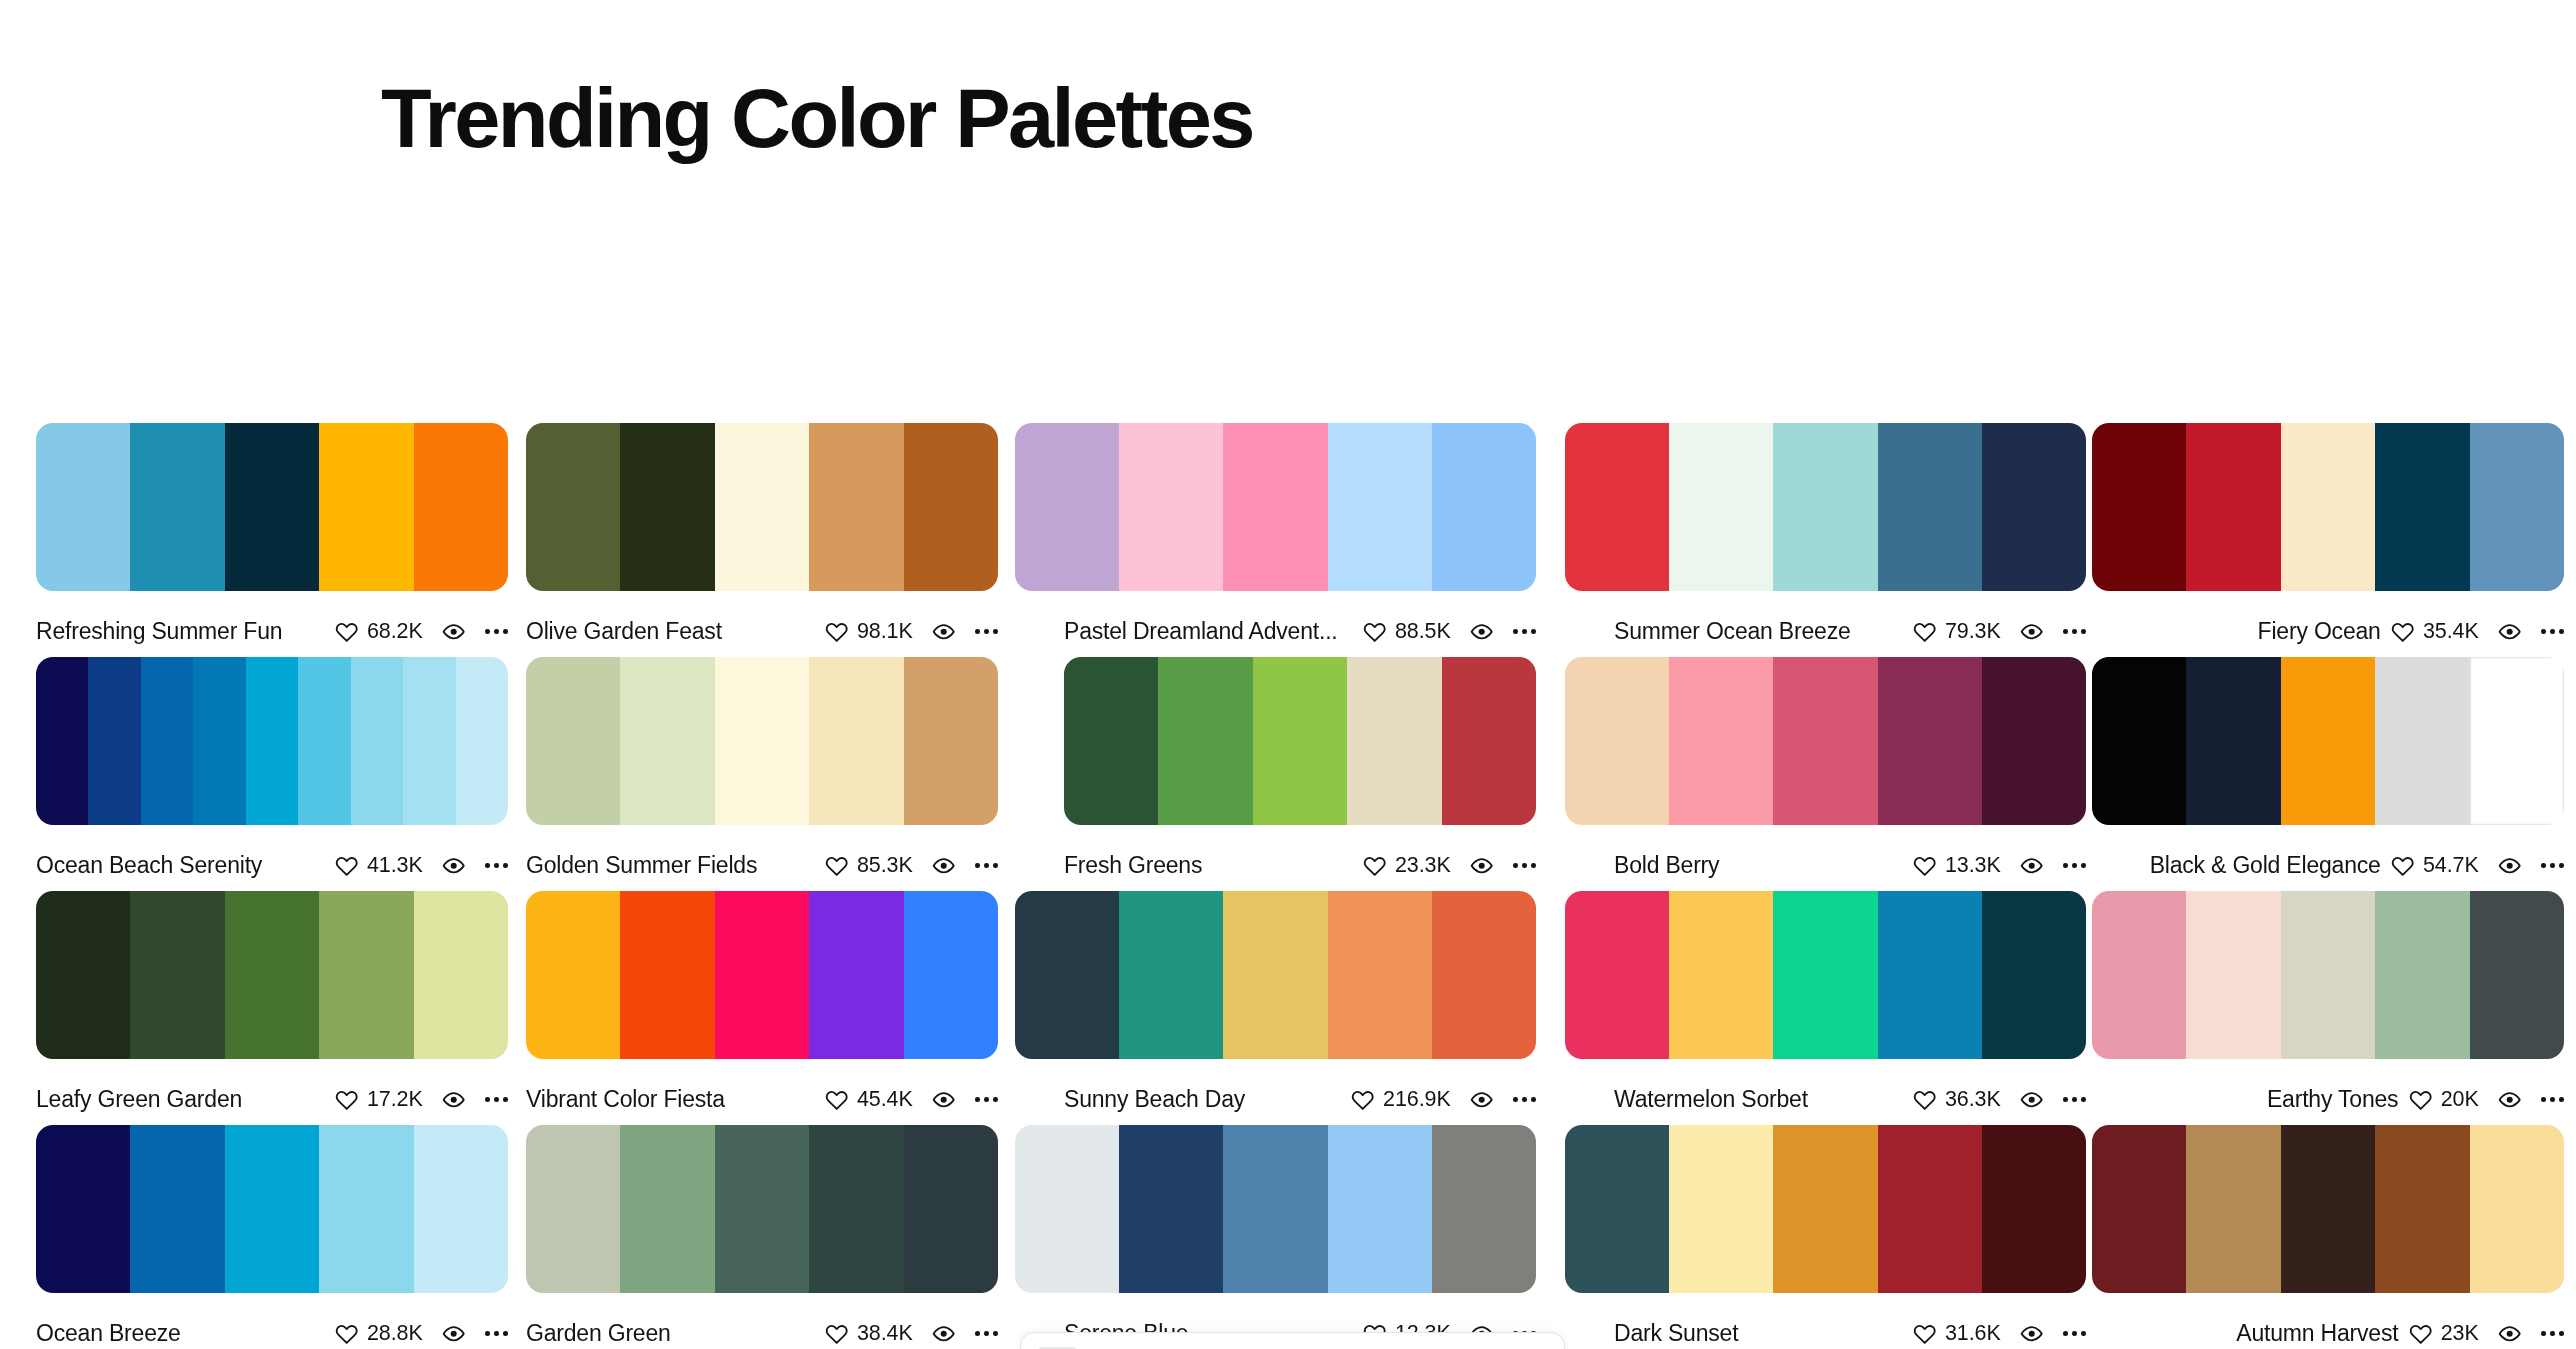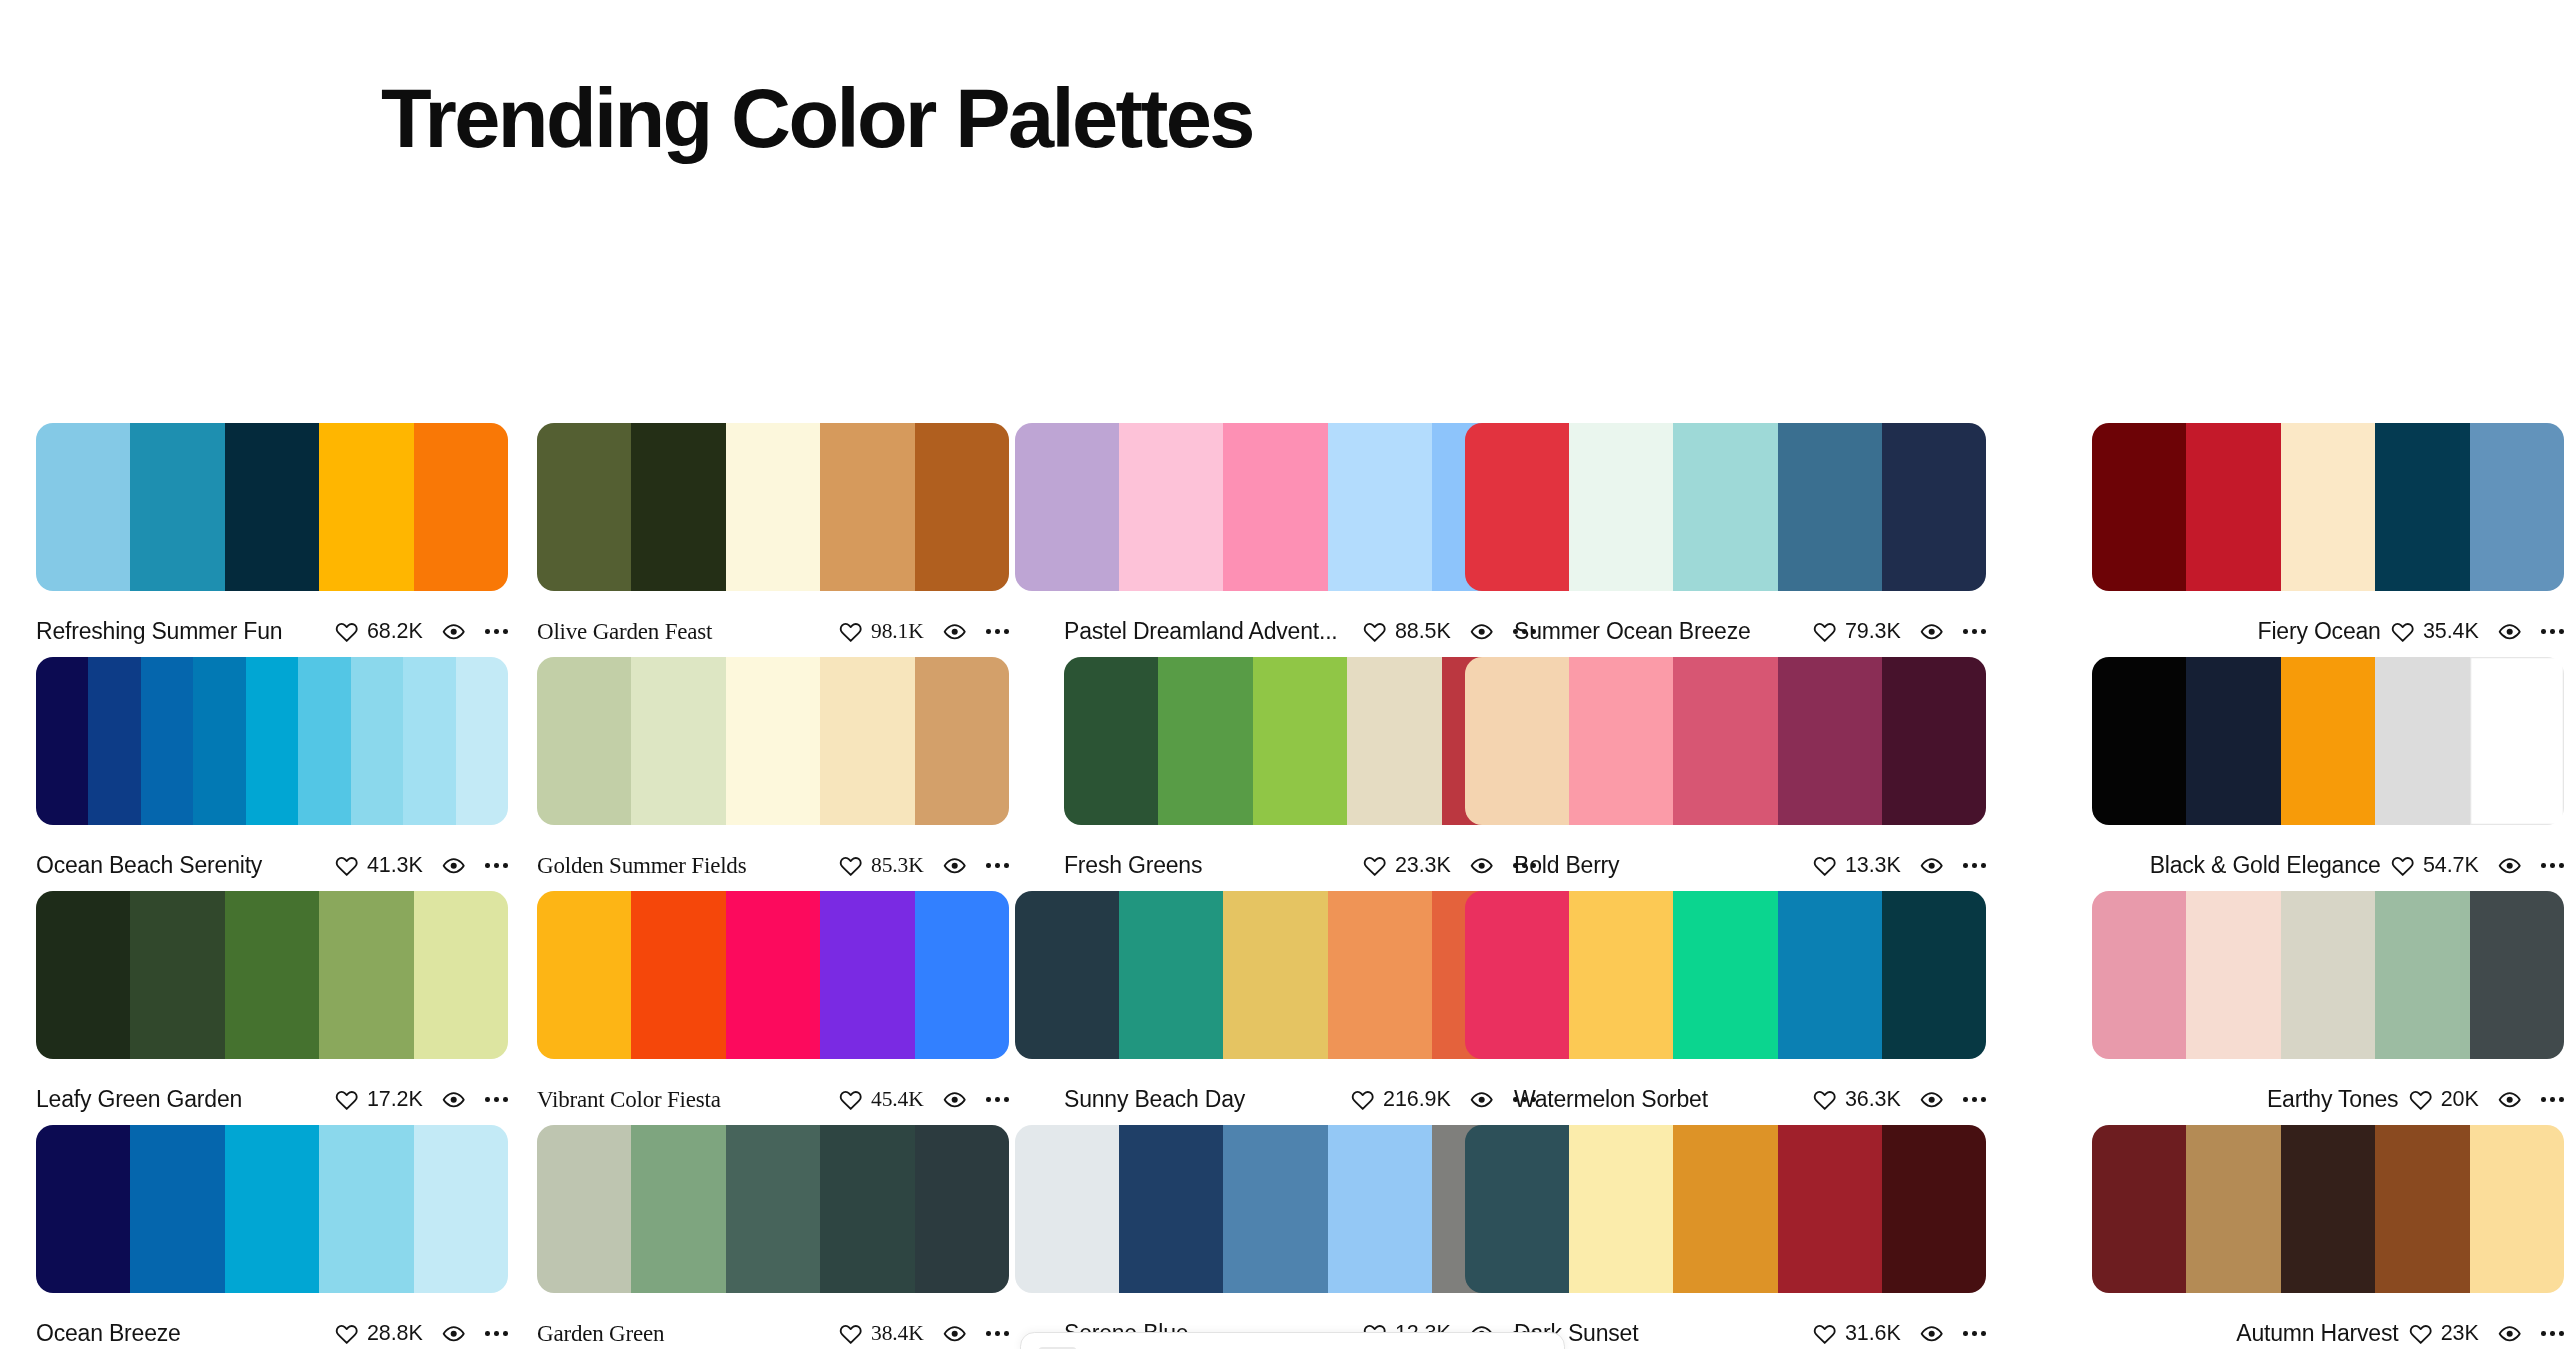--- a/index.html
+++ b/index.html
@@ -52,23 +52,23 @@
     position: relative;
     height: 234px;
     width: 2576px;
   }
   .card {
     position: absolute;
     top: 0;
     width: 472px;
   }
   .card.c0 { left: 36px; }
-  .card.c1 { left: 537px; font-family: Liberation Serif, serif; }
+  .card.c1 { left: 526px; }
   .card.c2 { left: 1064px; }
-  .card.c3 { left: 1514px; }
+  .card.c3 { left: 1614px; }
   .card.c4 { left: 2092px; text-align: right; }
 
   .swatches {
     display: flex;
     width: 472px;
     height: 168px;
     border-radius: 17px;
     overflow: hidden;
   }
   .swatch { flex: 1 1 0; height: 100%; }

